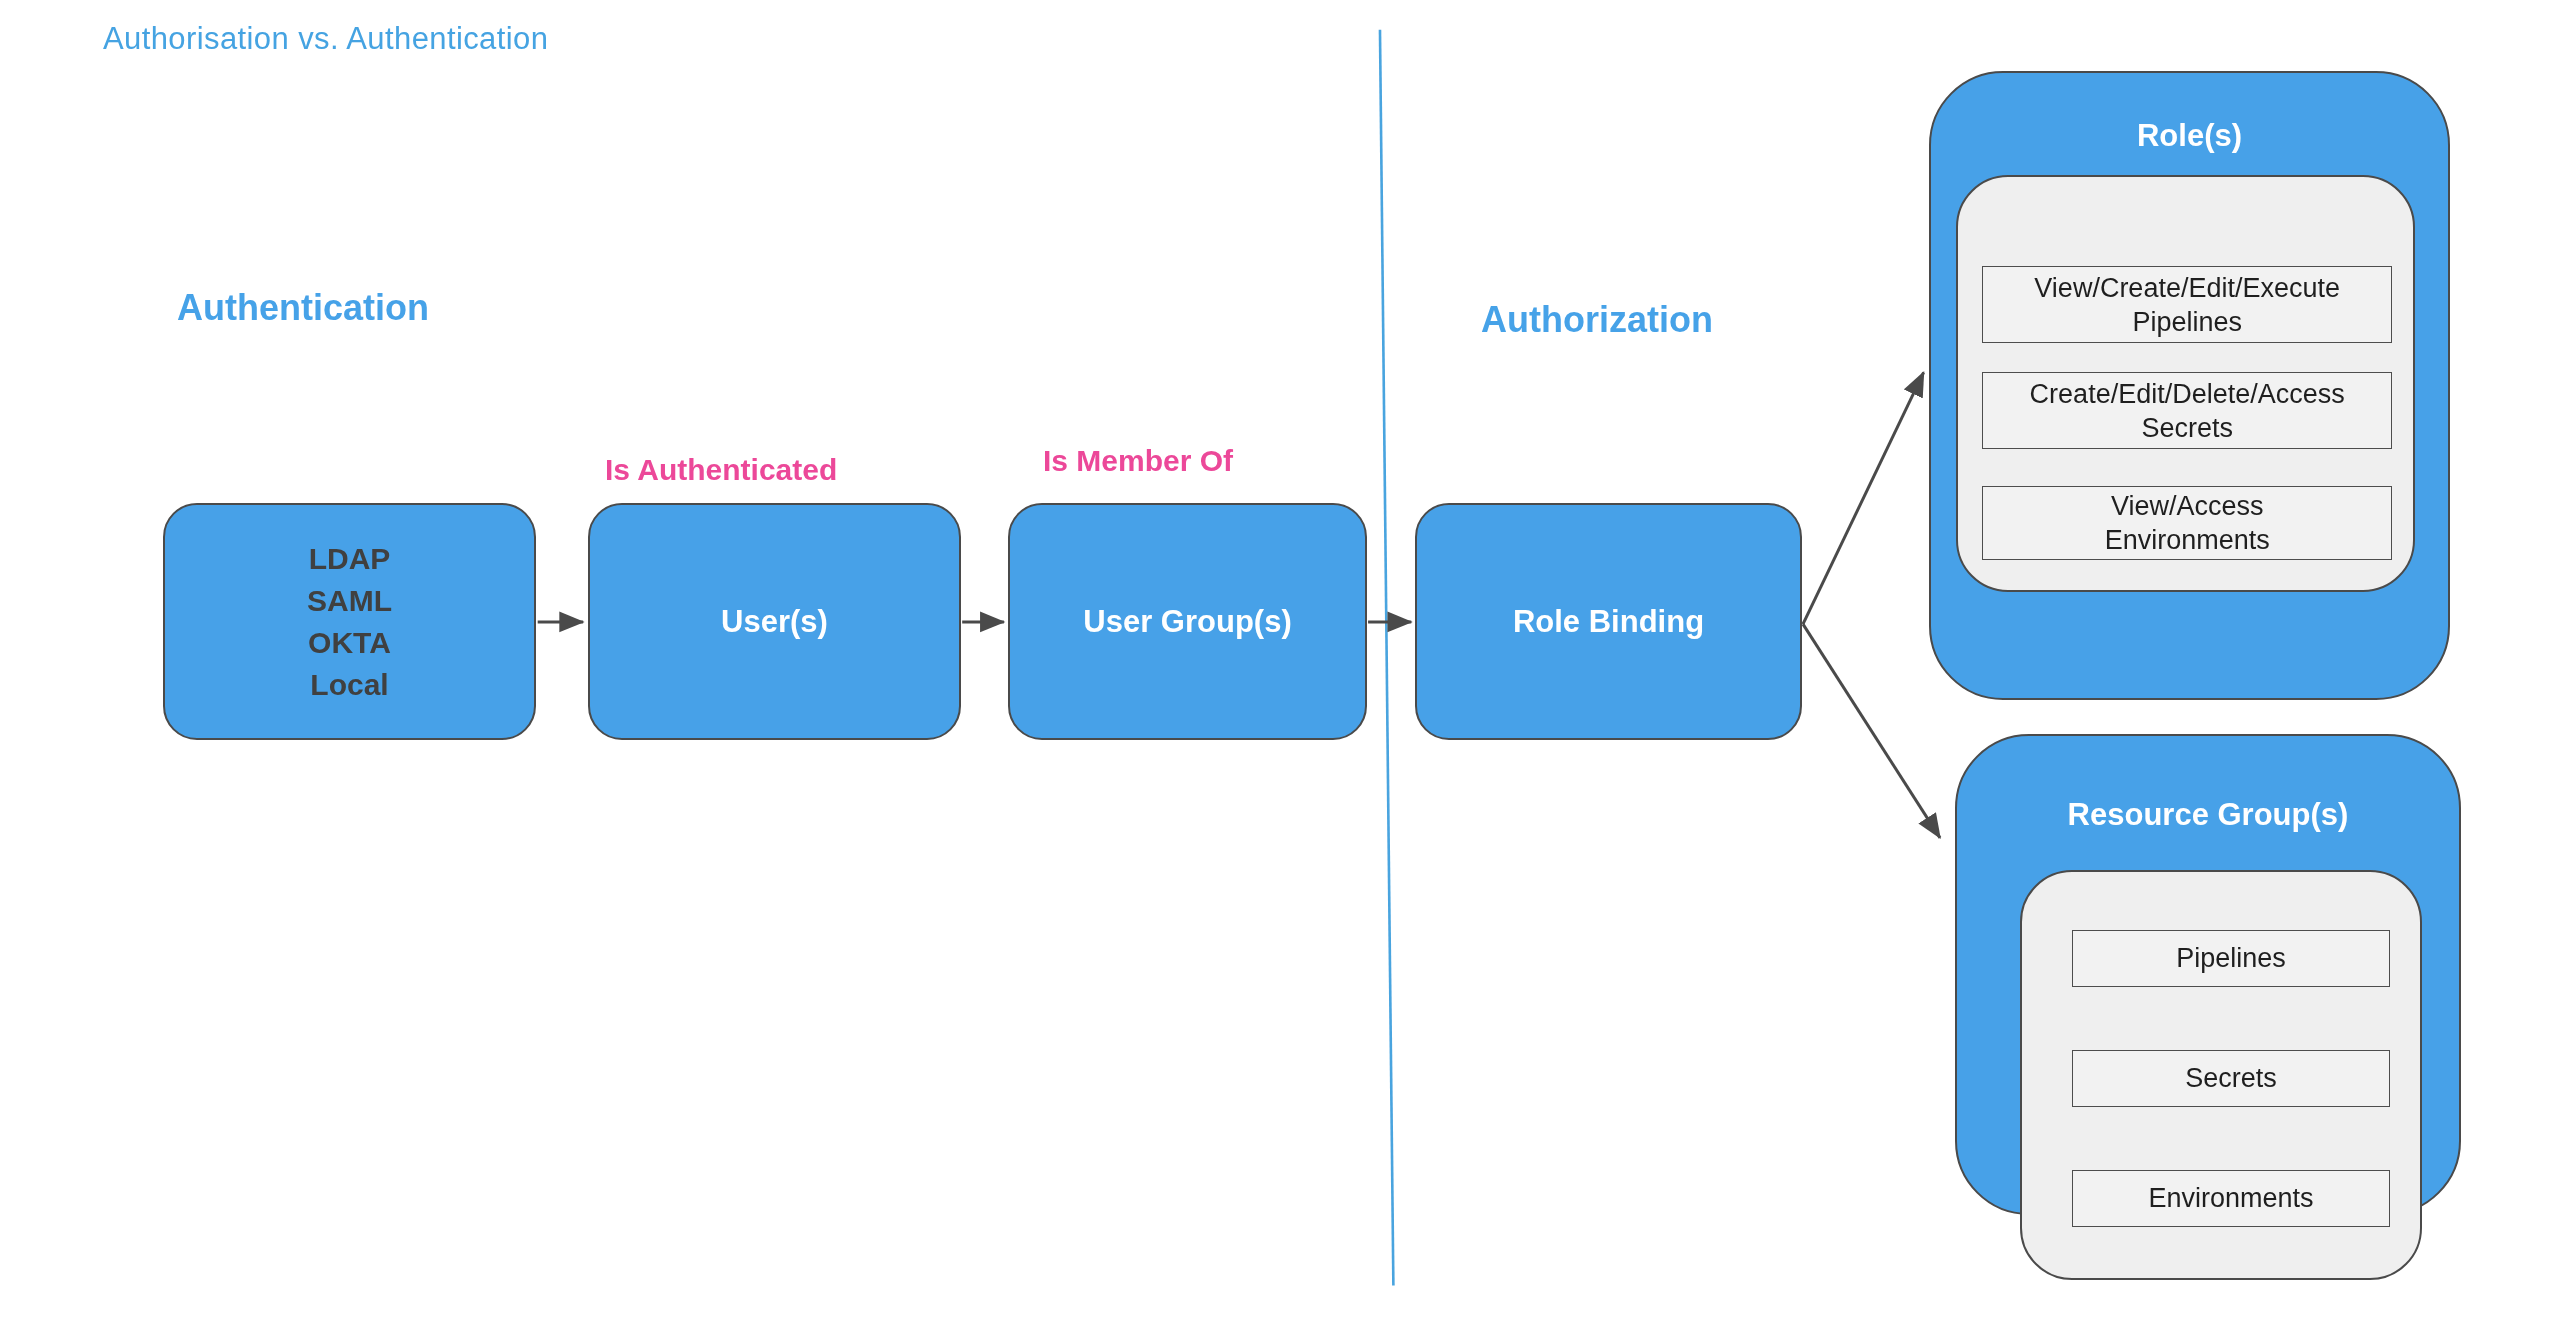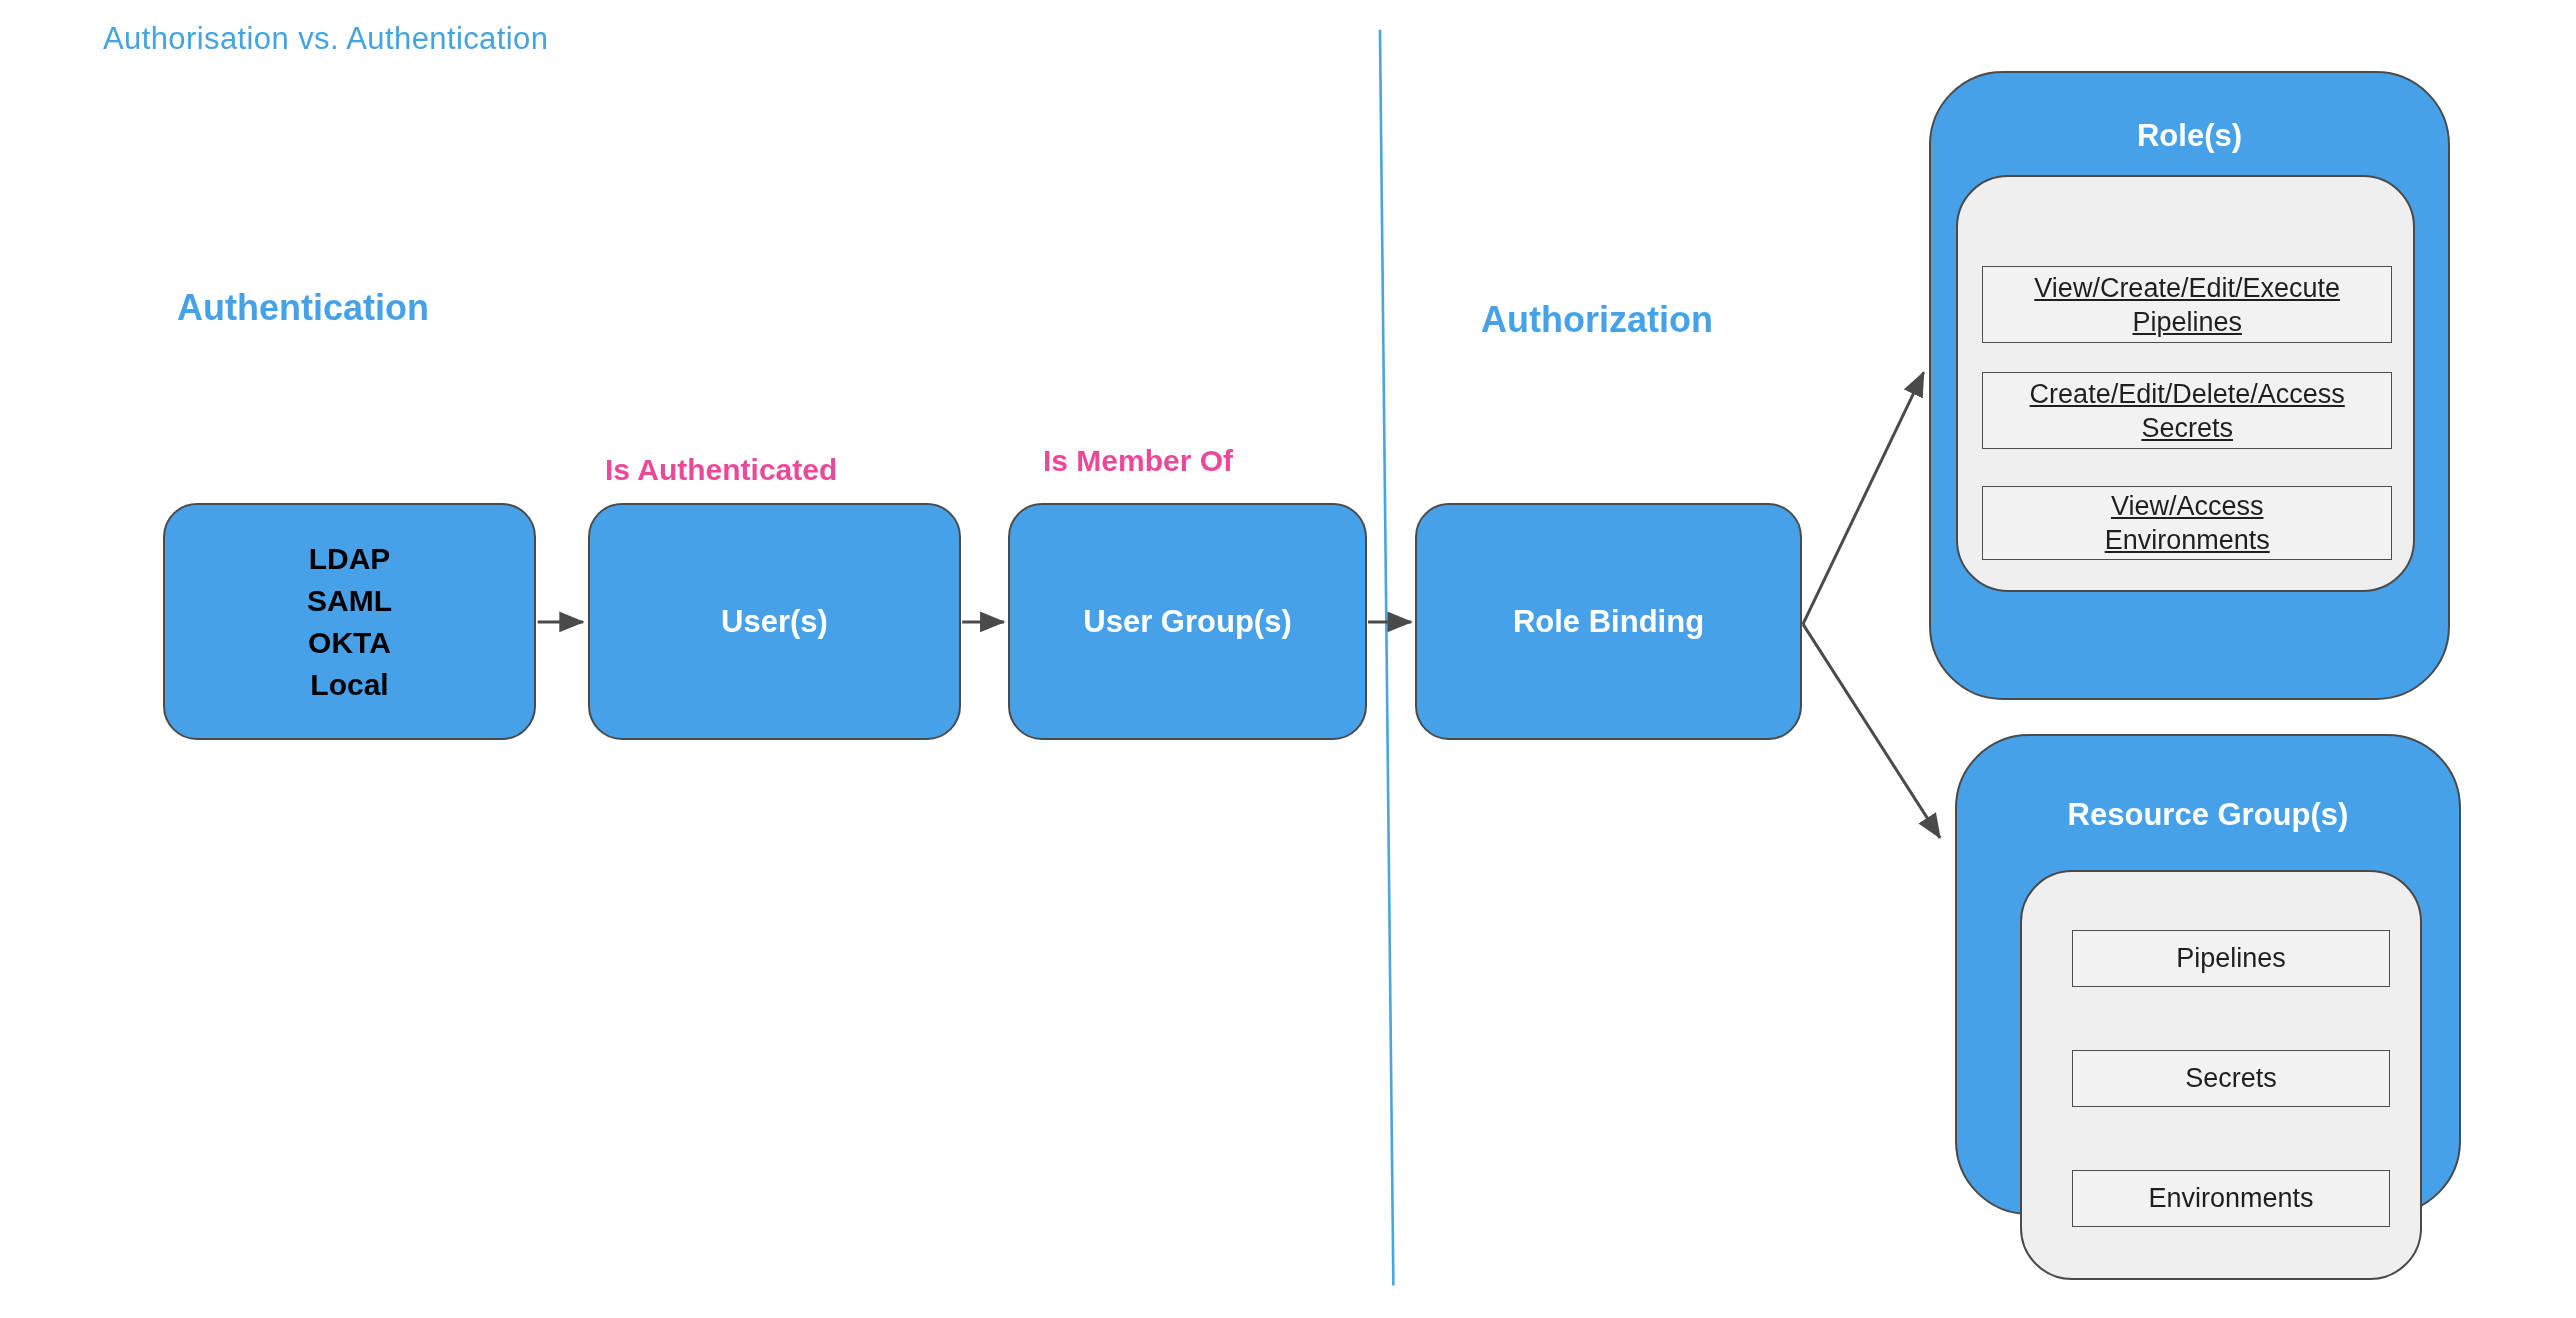--- a/index.html
+++ b/index.html
@@ -32,21 +32,21 @@
     box-sizing:border-box;
     height:237px;top:503px;
     background:#47a1e8;border:2.2px solid #4a4a4a;border-radius:34px;
     display:flex;flex-direction:column;align-items:center;justify-content:center;
     color:#ffffff;font-weight:bold;font-size:31px;text-align:center;
   }
   .box-providers{left:163px;width:373px;}
   .box-users{left:588px;width:373px;}
   .box-user-groups{left:1008px;width:359px;}
   .box-role-binding{left:1415px;width:387px;}
-  .provider-line{display:block;font-size:30px;line-height:42px;font-weight:bold;color:#000000;}
+  .provider-line{display:block;font-size:30px;line-height:42px;font-weight:bold;color:#404040;}
   
   .big-container{
     box-sizing:border-box;
     background:#47a1e8;border:2.2px solid #4a4a4a;border-radius:74px;
   }
   .roles-container{left:1929px;top:71px;width:521px;height:629px;}
   .resource-container{left:1955px;top:734px;width:506px;height:481px;}
   .container-title{
     position:absolute;left:0;width:100%;text-align:center;
     color:#ffffff;font-weight:bold;font-size:31px;
@@ -60,21 +60,21 @@
   .roles-inner{left:24.6px;top:102px;width:459px;height:417px;}
   .resource-inner{left:63px;top:134px;width:402px;height:410px;}
   .panel-title{
     position:absolute;left:0;width:100%;text-align:center;
     color:#1f1f1f;font-size:31px;top:36px;
   }
   .perm-box{
     position:absolute;left:24.6px;width:410px;box-sizing:border-box;
     background:#f2f2f2;border:1.9px solid #4d4d4d;
     display:flex;flex-direction:column;align-items:center;justify-content:center;
-    color:#1f1f1f;font-size:27px;text-align:center;line-height:34px;text-decoration:underline;
+    color:#1f1f1f;font-size:27px;text-align:center;line-height:34px;
   }
   .perm-a{top:89px;height:77px;}
   .perm-b{top:195px;height:77px;}
   .perm-c{top:309px;height:74px;}
   .res-box{
     position:absolute;left:50px;width:318px;height:57px;box-sizing:border-box;
     background:#f2f2f2;border:1.9px solid #4d4d4d;
     display:flex;align-items:center;justify-content:center;
     color:#1f1f1f;font-size:27px;text-align:center;
   }

